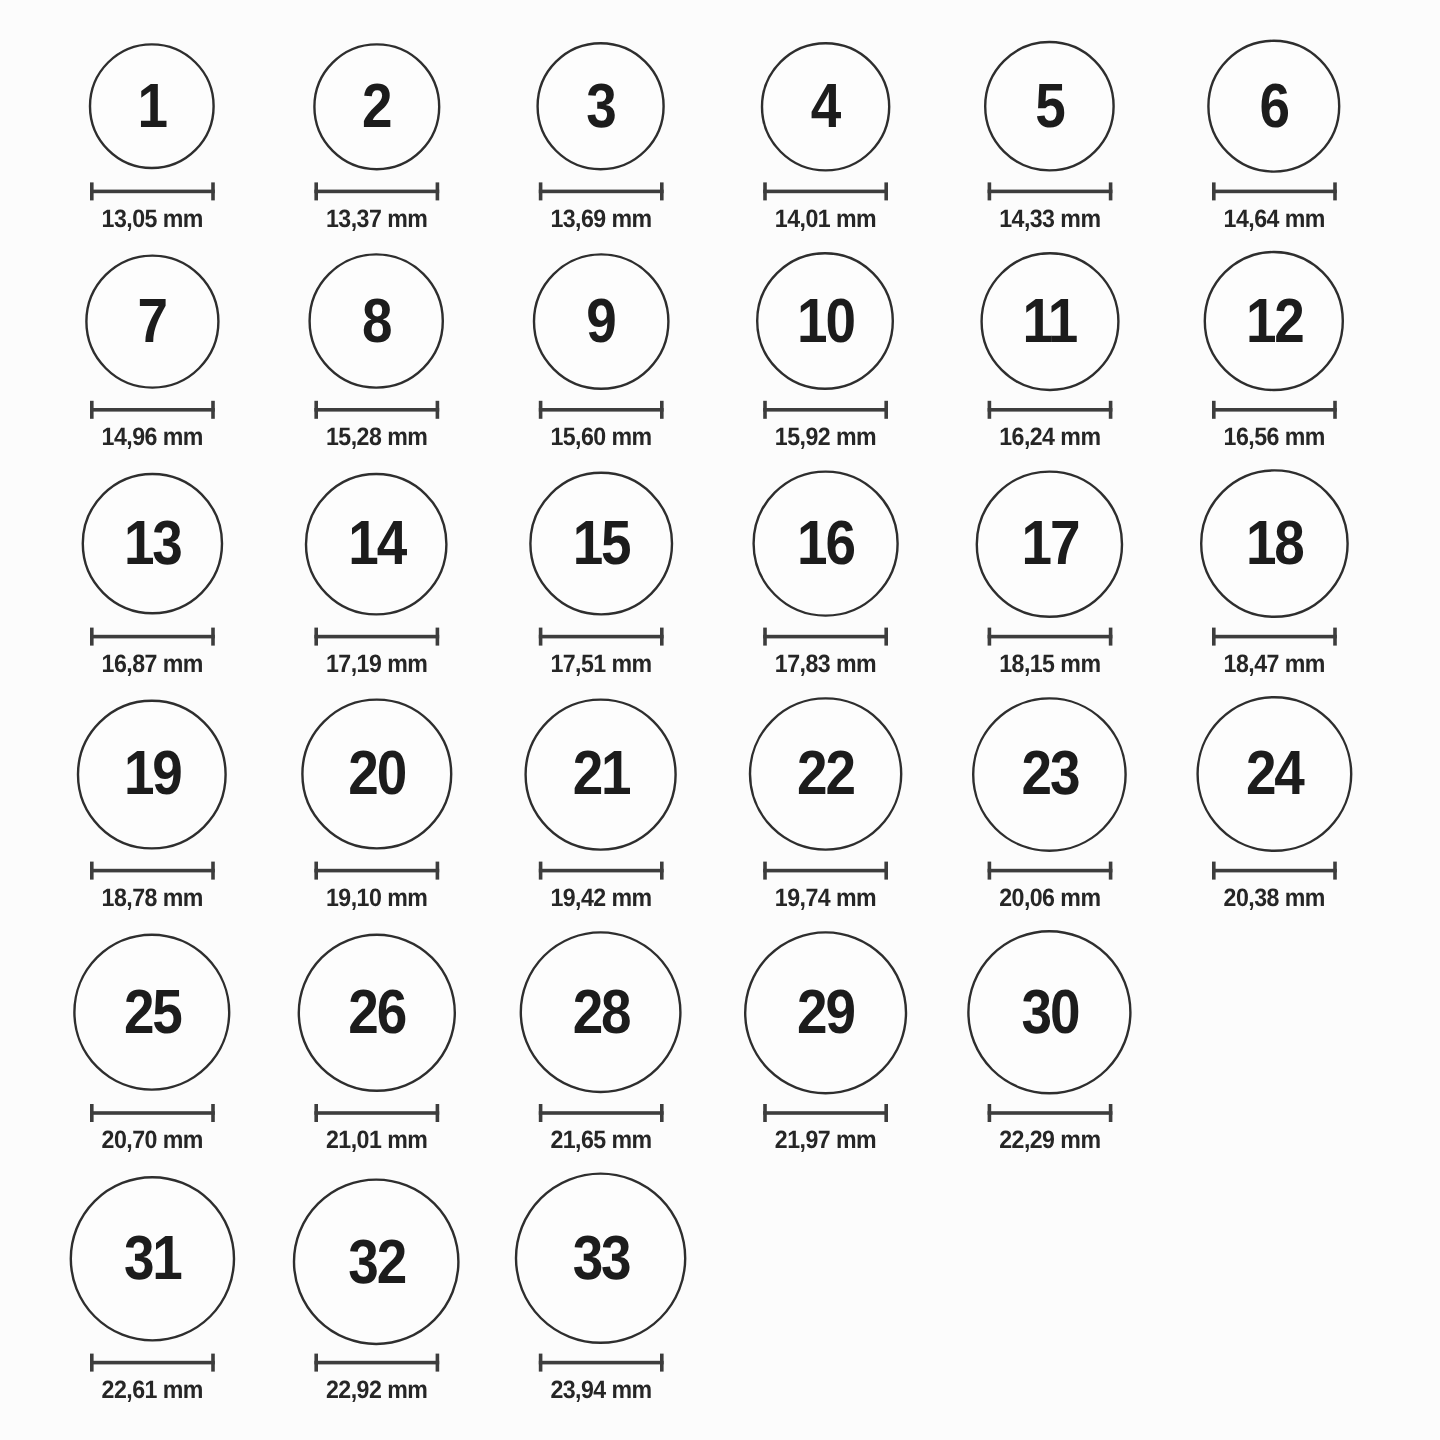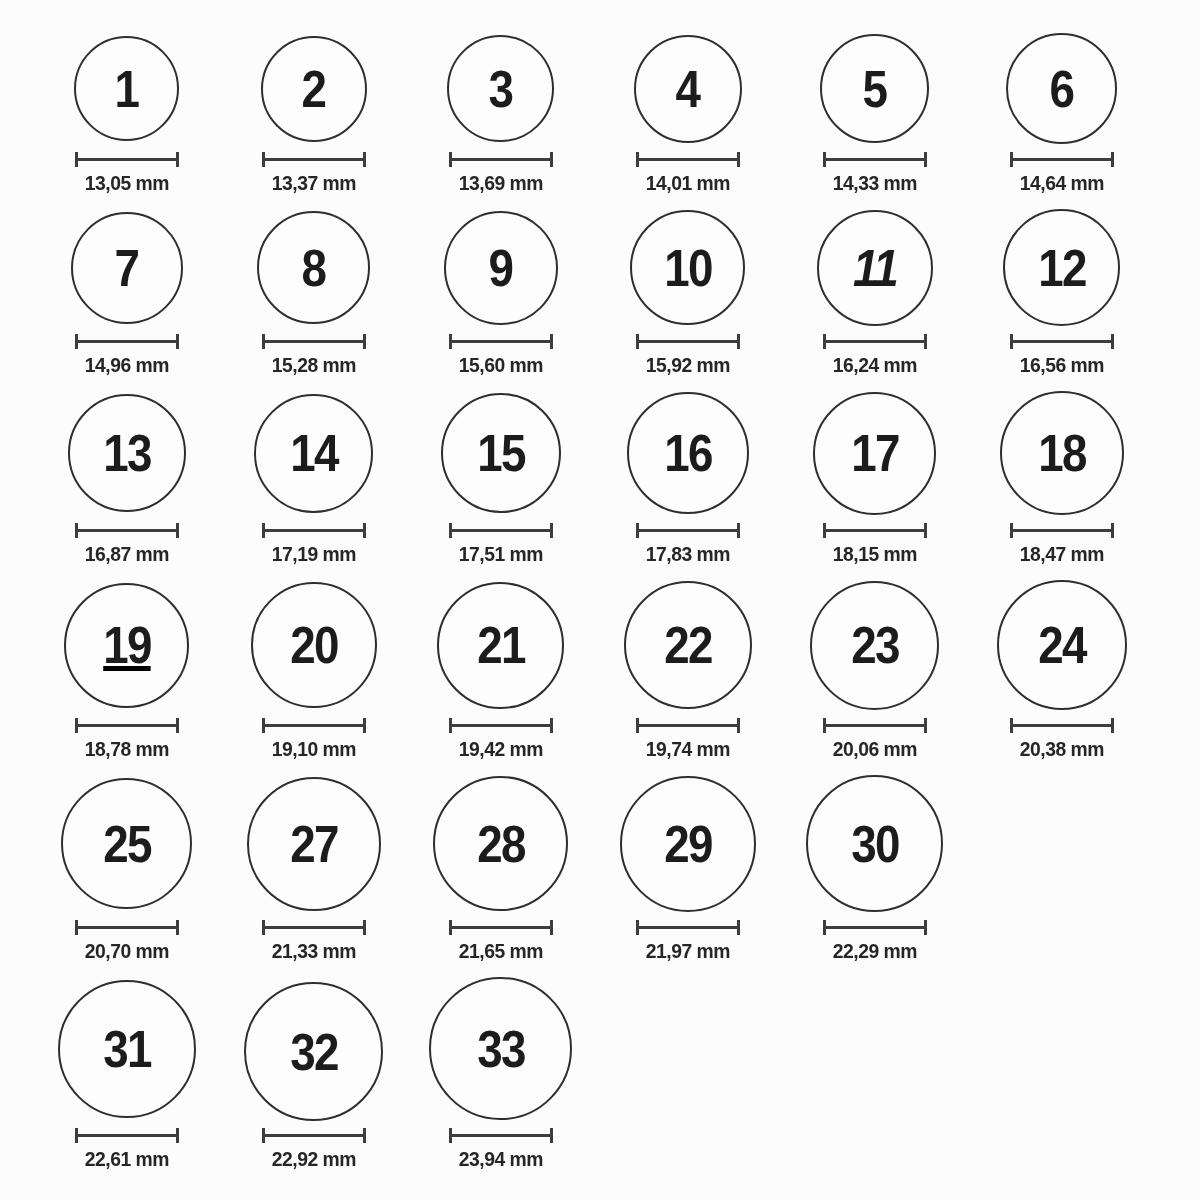--- a/index.html
+++ b/index.html
@@ -218,21 +218,21 @@
         </div>
         <div class="measure">
           <span class="tick-l"></span>
           <span class="bar"></span>
           <span class="tick-r"></span>
         </div>
         <div class="mm-label">15,92 mm</div>
       </div>
       <div class="cell">
         <div class="circle-area" style="height: 119px;">
-          <div class="circle" style="width: 116px; height: 116px; font-style: italic;">
+          <div class="circle" style="width: 116px; height: 116px;">
             <span class="num">11</span>
           </div>
         </div>
         <div class="measure">
           <span class="tick-l"></span>
           <span class="bar"></span>
           <span class="tick-r"></span>
         </div>
         <div class="mm-label">16,24 mm</div>
       </div>
@@ -325,21 +325,21 @@
         <div class="measure">
           <span class="tick-l"></span>
           <span class="bar"></span>
           <span class="tick-r"></span>
         </div>
         <div class="mm-label">18,47 mm</div>
       </div>
     </div>
     <div class="row">
       <div class="cell">
-        <div class="circle-area" style="height: 132px; text-decoration: underline;">
+        <div class="circle-area" style="height: 132px;">
           <div class="circle" style="width: 125px; height: 125px;">
             <span class="num">19</span>
           </div>
         </div>
         <div class="measure">
           <span class="tick-l"></span>
           <span class="bar"></span>
           <span class="tick-r"></span>
         </div>
         <div class="mm-label">18,78 mm</div>
@@ -419,30 +419,30 @@
         </div>
         <div class="measure">
           <span class="tick-l"></span>
           <span class="bar"></span>
           <span class="tick-r"></span>
         </div>
         <div class="mm-label">20,70 mm</div>
       </div>
       <div class="cell">
         <div class="circle-area" style="height: 139px;">
-          <div class="circle" style="width: 134px; height: 134px;">
-            <span class="num">27</span>
-          </div>
-        </div>
-        <div class="measure">
-          <span class="tick-l"></span>
-          <span class="bar"></span>
-          <span class="tick-r"></span>
-        </div>
-        <div class="mm-label">21,33 mm</div>
+          <div class="circle" style="width: 132px; height: 132px;">
+            <span class="num">26</span>
+          </div>
+        </div>
+        <div class="measure">
+          <span class="tick-l"></span>
+          <span class="bar"></span>
+          <span class="tick-r"></span>
+        </div>
+        <div class="mm-label">21,01 mm</div>
       </div>
       <div class="cell">
         <div class="circle-area" style="height: 139px;">
           <div class="circle" style="width: 135px; height: 135px;">
             <span class="num">28</span>
           </div>
         </div>
         <div class="measure">
           <span class="tick-l"></span>
           <span class="bar"></span>

